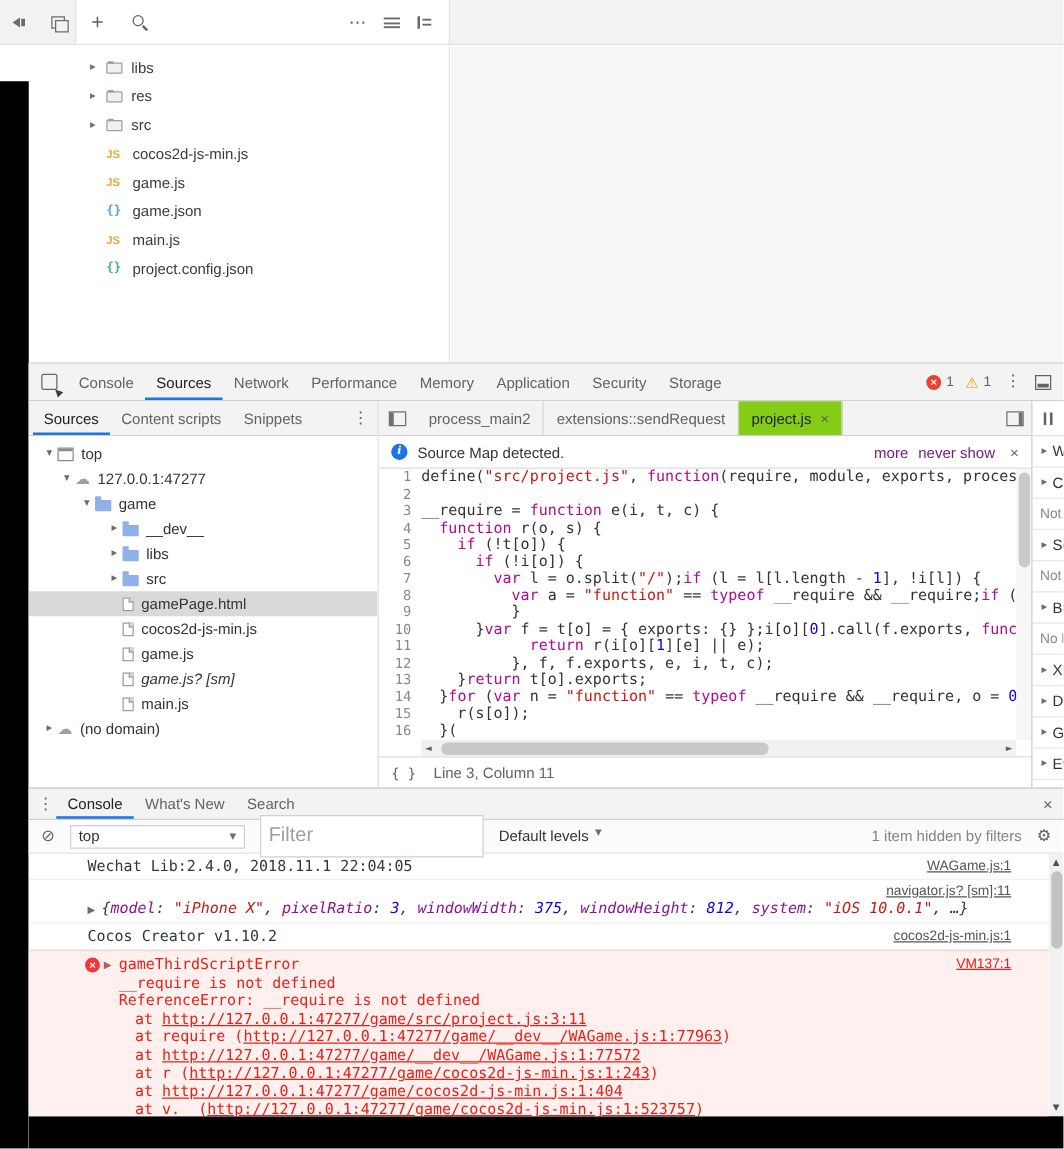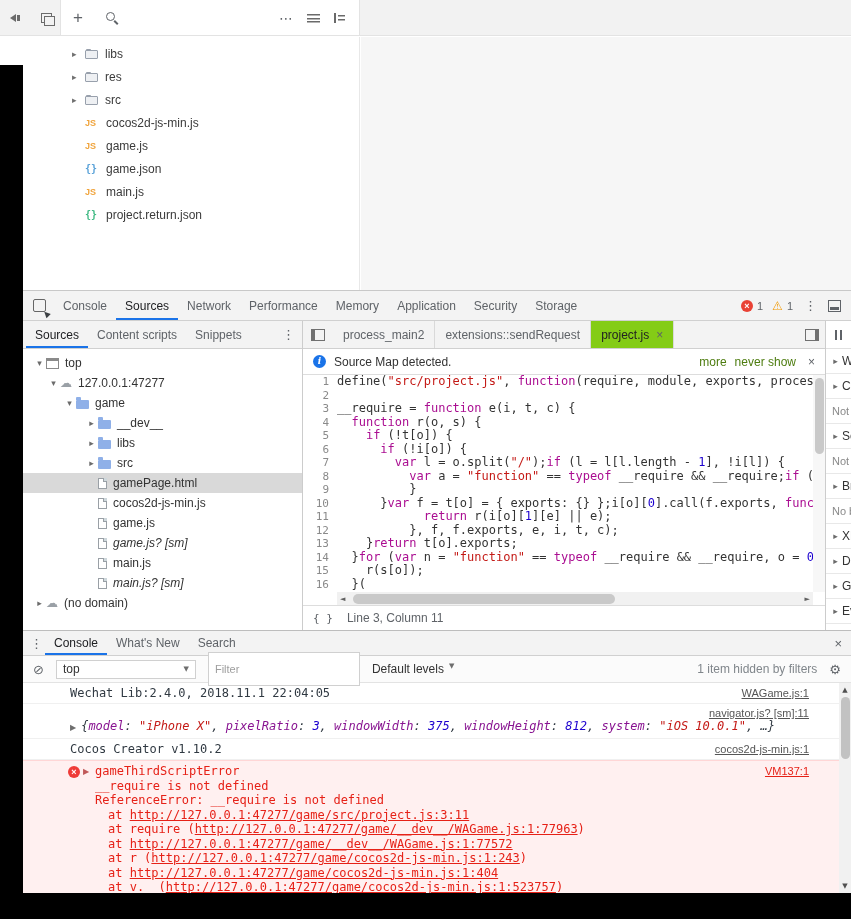--- a/index.html
+++ b/index.html
@@ -95,21 +95,21 @@
   .etab{padding:0 10px;height:100%;display:flex;align-items:center;color:#5f6368;border-right:1px solid #d9d9d9;white-space:nowrap}
   .etab.active{background:#84cc16;color:#222}
   .tclose{margin-left:7px;color:#5f6368;font-size:12px}
   #editor-tabbar .icn-panel.right{margin-left:auto;margin-right:6px}
 
   #infobar{height:26px;display:flex;align-items:center;background:#fff;border-bottom:1px solid #ddd;
            padding:0 10px;gap:8px;flex:none;box-sizing:border-box}
   .infoico{width:13px;height:13px;border-radius:50%;background:#1a73e8;color:#fff;font-size:9px;line-height:13px;
            text-align:center;font-style:italic;font-weight:bold;font-family:"DejaVu Serif",serif;flex:none}
   #infobar .spacer{flex:1}
-  .blue-link{color:#4d7c0f}
+  .blue-link{color:#701a75}
   #infobar .closex{color:#5f6368;margin-left:4px}
 
   #codewrap{flex:1;position:relative;overflow:hidden;font-family:"DejaVu Sans Mono",monospace;font-size:12px;min-height:0}
   .code-line{display:flex;height:13.5px;line-height:13.5px;white-space:pre}
   .ln{width:34px;flex:none;text-align:right;padding-right:8px;color:#8a8a8a;box-sizing:border-box;font-size:11px}
   .cl{flex:1;overflow:hidden}
   .tok-kw{color:#aa0d91}.tok-str{color:#c41a16}.tok-num{color:#1c00cf}
   #ed-vscroll{position:absolute;right:0;top:0;bottom:13px;width:12px;background:#f7f7f7}
   #ed-vthumb{position:absolute;left:1.5px;top:3px;width:9px;height:76px;background:#c9c9c9;border-radius:5px}
   #ed-hscroll{position:absolute;left:34px;right:12px;bottom:0;height:13px;background:#f1f1f1;
@@ -132,22 +132,22 @@
   
   #drawer{height:289px;border-top:1px solid #bdbdbd;display:flex;flex-direction:column;flex:none;background:#fff;box-sizing:border-box}
   #drawer-tabbar{height:25px;padding-left:5px}
   #drawer-tabbar .closex{margin-left:auto;margin-right:9px;color:#5f6368;font-size:13px}
   #console-toolbar{height:27px;display:flex;align-items:center;background:#fbfbfb;border-bottom:1px solid #e3e3e3;
                    padding:0 10px;gap:12px;flex:none;box-sizing:border-box}
   .icn-clear{font-family:"DejaVu Sans",sans-serif;font-size:13px;color:#5f6368}
   .cselect{width:140px;height:19px;border:1px solid #d0d0d0;background:#fff;display:flex;align-items:center;
            padding:0 6px;box-sizing:border-box;color:#333}
   .sel-arrow{margin-left:auto;font-size:7px;color:#6e6e6e;font-family:"DejaVu Sans",sans-serif}
-  #filter-input{width:152px;height:19px;border:1px solid #d0d0d0;padding:16px 6px;
-                font-family:"Liberation Sans",sans-serif;font-size:11px;box-sizing:border-box;color:#333}
+  #filter-input{width:179px;height:19px;border:1px solid #d0d0d0;padding:16px 6px;
+                font-family:"Liberation Sans",sans-serif;font-size:16px;box-sizing:border-box;color:#333}
   #filter-input::placeholder{color:#9e9e9e}
   .levels{display:flex;gap:5px;color:#333}
   .hidden-note{margin-left:auto;color:#80868b}
   .icn-gear{font-family:"DejaVu Sans",sans-serif;font-size:13px;color:#5f6368}
 
   #console-scroll{flex:1;position:relative;overflow:hidden;font-family:"DejaVu Sans Mono",monospace;min-height:0}
   #console-messages{position:absolute;left:0;top:0;right:12px;bottom:0;overflow:hidden}
   .crow{position:relative;padding:3px 30px 3px 47px;border-bottom:1px solid #f0f0f0;color:#303942;line-height:14px}
   .rlink{float:right;margin-left:10px;font-family:"Liberation Sans",sans-serif;font-size:11px;
          color:#555;text-decoration:underline}
@@ -222,21 +222,21 @@
         <span class="wxlabel">game.json</span>
       </div>
       <div class="wxrow">
         <span class="wxarrow"></span>
         <span class="icn-js">JS</span>
         <span class="wxlabel">main.js</span>
       </div>
       <div class="wxrow">
         <span class="wxarrow"></span>
         <span class="icn-json green">{}</span>
-        <span class="wxlabel">project.return.json</span>
+        <span class="wxlabel">project.config.json</span>
       </div>
     </div>
   <div id="wx-rest"></div>
   <div id="left-strip"></div>
 
   <div id="devtools">
 
     <div id="main-tabbar" class="tabbar">
       <span class="icn-inspect"></span>
       <div class="tabs-flex" id="main-tabs">
@@ -312,24 +312,20 @@
               <span class="icn-page"></span>
               <span class="stlabel">game.js</span>
             </div>
             <div class="strow" style="padding-left: 75px;">
               <span class="icn-page"></span>
               <span class="stlabel italic">game.js? [sm]</span>
             </div>
             <div class="strow" style="padding-left: 75px;">
               <span class="icn-page"></span>
               <span class="stlabel">main.js</span>
-            </div>
-            <div class="strow" style="padding-left: 75px;">
-              <span class="icn-page"></span>
-              <span class="stlabel italic">main.js? [sm]</span>
             </div>
             <div class="strow" style="padding-left: 10px;">
               <span class="starrow">▸</span>
               <span class="icn-cloud">☁</span>
               <span class="stlabel">(no domain)</span>
             </div>
           </div>
       </div>
 
       <div id="editor">

